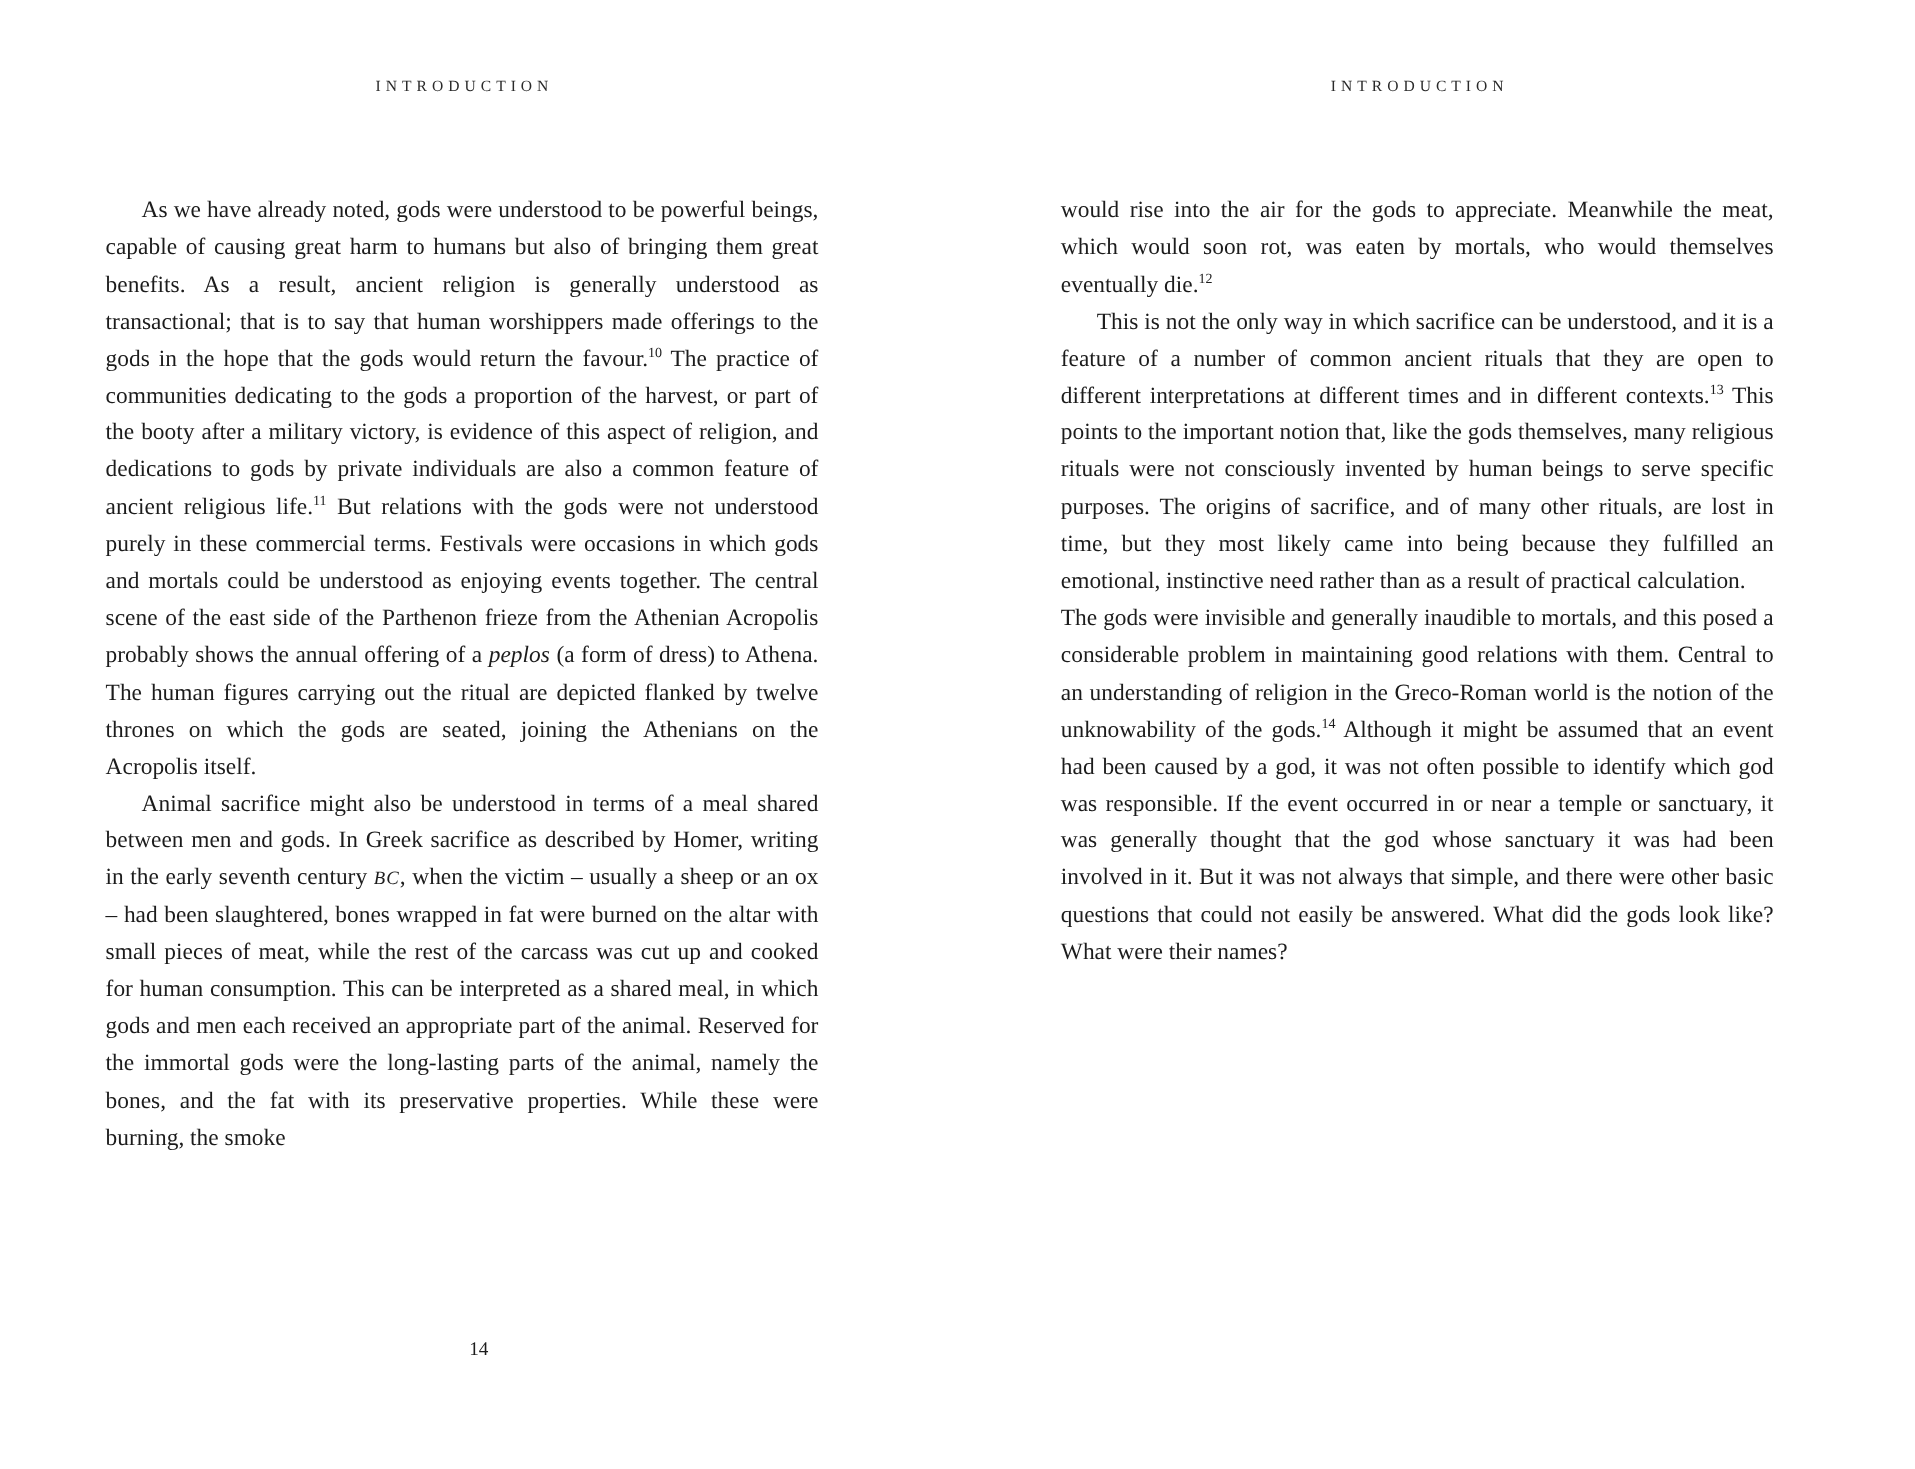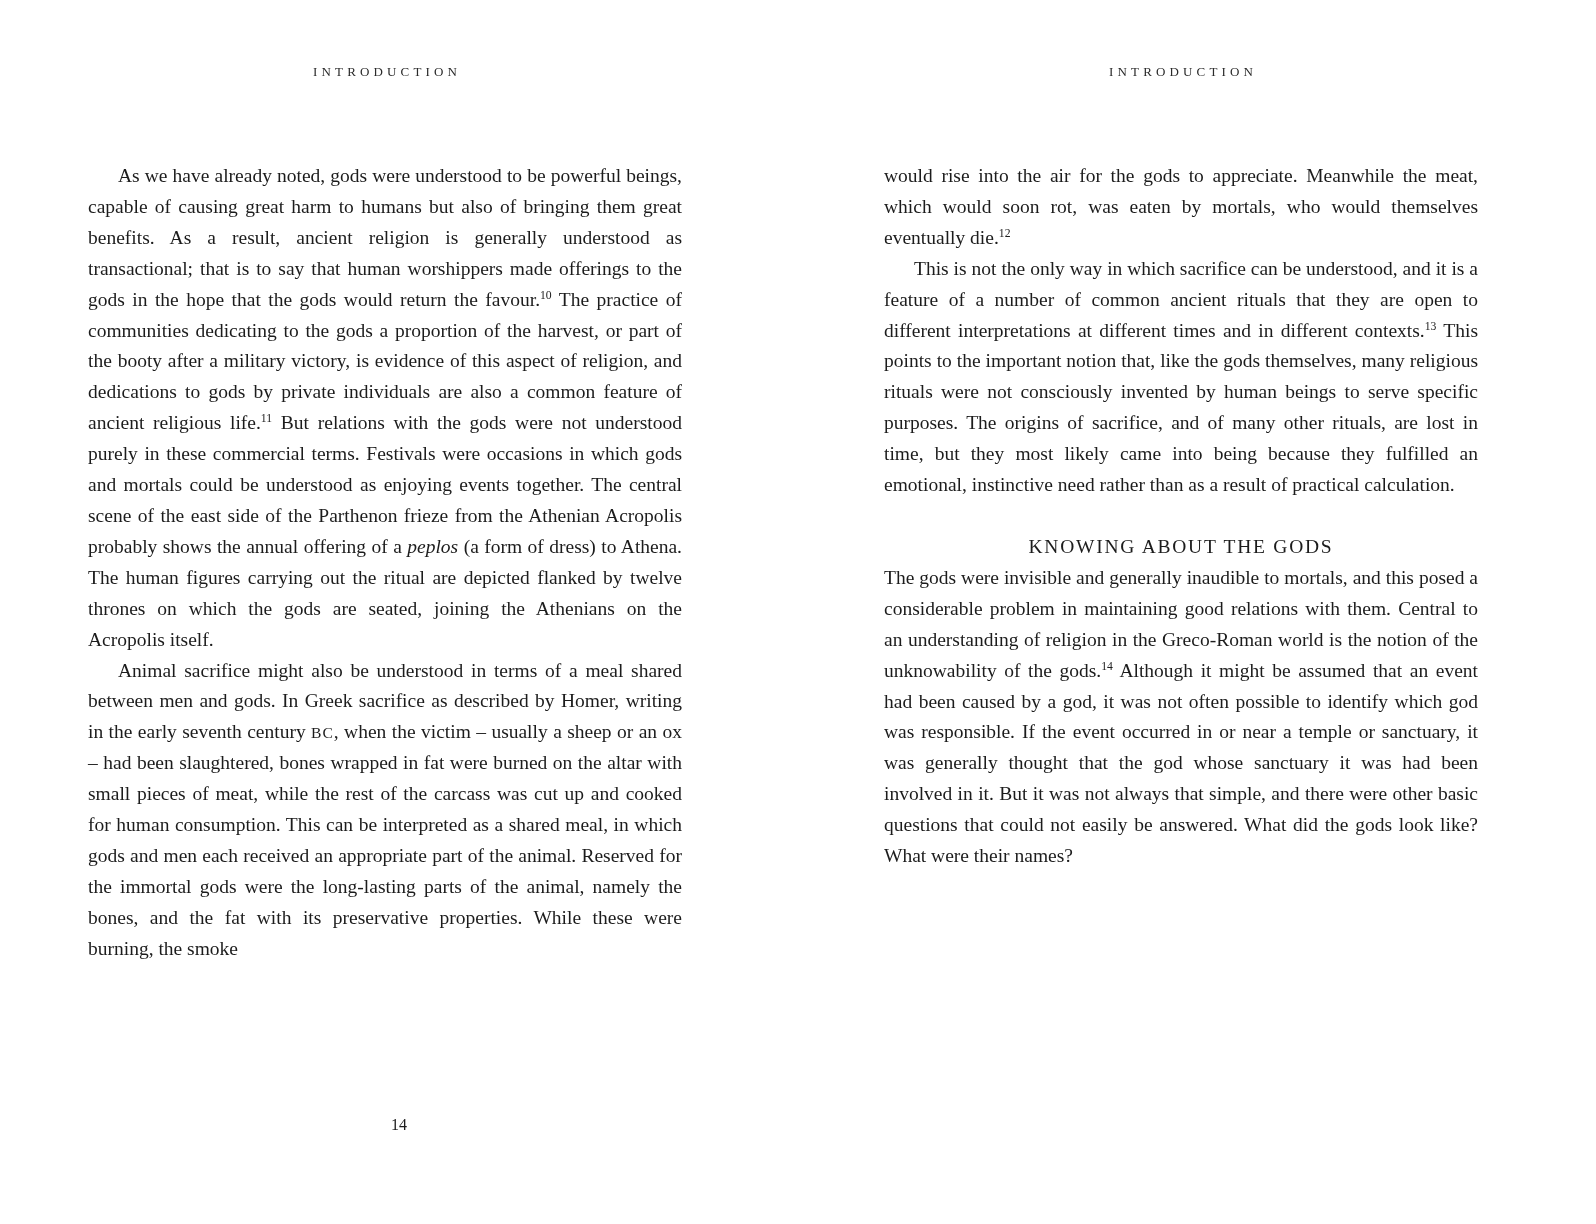--- a/index.html
+++ b/index.html
@@ -60,20 +60,21 @@
   sup {
     font-size: 0.60em;
     line-height: 0;
     vertical-align: super;
     letter-spacing: 0;
   }
   i { font-style: italic; }
   .smallcaps {
     font-size: 0.80em;
     letter-spacing: 0.06em;
+    font-style: italic;
   }
 
   .page-number {
     position: absolute;
     bottom: 74px;
     left: 0;
     right: 0;
     text-align: center;
     font-size: 16px;
     color: #1c1c1c;
@@ -91,18 +92,17 @@
         <p class="para indent"><span>Animal sacrifice might also be understood in terms of a meal shared between men and gods. In Greek sacrifice as described by Homer, writing in the early seventh century </span><span class="smallcaps">BC</span><span>, when the victim – usually a sheep or an ox – had been slaughtered, bones wrapped in fat were burned on the altar with small pieces of meat, while the rest of the carcass was cut up and cooked for human consumption. This can be interpreted as a shared meal, in which gods and men each received an appropriate part of the animal. Reserved for the immortal gods were the long-lasting parts of the animal, namely the bones, and the fat with its preservative properties. While these were burning, the smoke</span></p>
       </div>
     <div class="page-number">14</div>
   </section>
 
   <section class="page right">
     <div class="running-header">INTRODUCTION</div>
     <div class="page-body" id="right-body">
         <p class="para"><span>would rise into the air for the gods to appreciate. Meanwhile the meat, which would soon rot, was eaten by mortals, who would themselves eventually die.</span><sup>12</sup></p>
         <p class="para indent"><span>This is not the only way in which sacrifice can be understood, and it is a feature of a number of common ancient rituals that they are open to different interpretations at different times and in different contexts.</span><sup>13</sup><span> This points to the important notion that, like the gods themselves, many religious rituals were not consciously invented by human beings to serve specific purposes. The origins of sacrifice, and of many other rituals, are lost in time, but they most likely came into being because they fulfilled an emotional, instinctive need rather than as a result of practical calculation.</span></p>
-        <h2 class="section-heading">KNOWING ABOUT THE GODS</h2>
         <p class="para"><span>The gods were invisible and generally inaudible to mortals, and this posed a considerable problem in maintaining good relations with them. Central to an understanding of religion in the Greco-Roman world is the notion of the unknowability of the gods.</span><sup>14</sup><span> Although it might be assumed that an event had been caused by a god, it was not often possible to identify which god was responsible. If the event occurred in or near a temple or sanctuary, it was generally thought that the god whose sanctuary it was had been involved in it. But it was not always that simple, and there were other basic questions that could not easily be answered. What did the gods look like? What were their names?</span></p>
       </div>
   </section>
 
 </div>
 
 </body></html>

